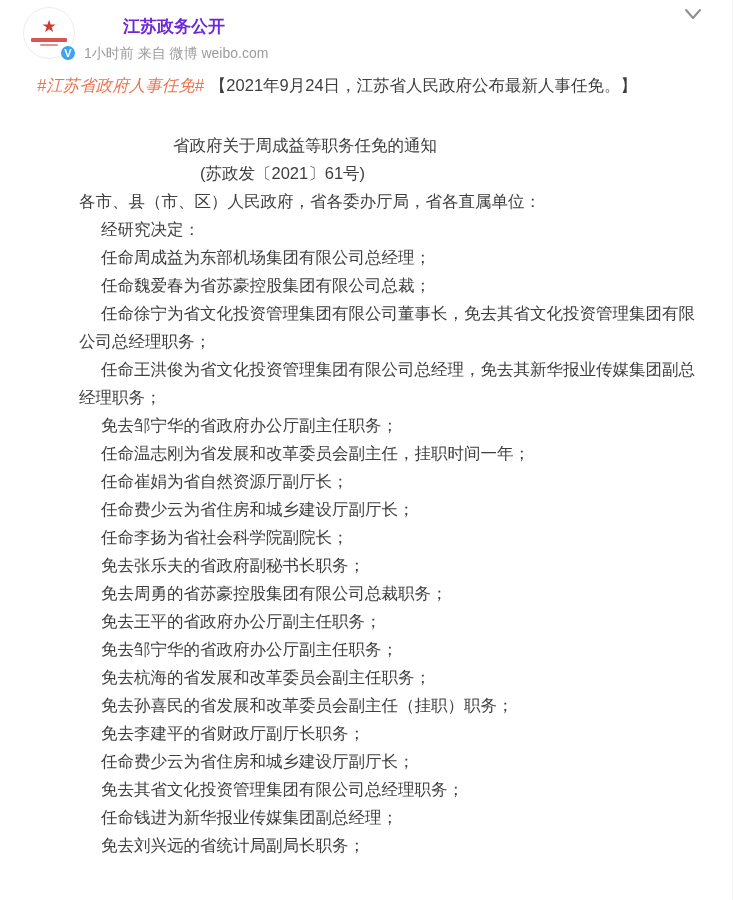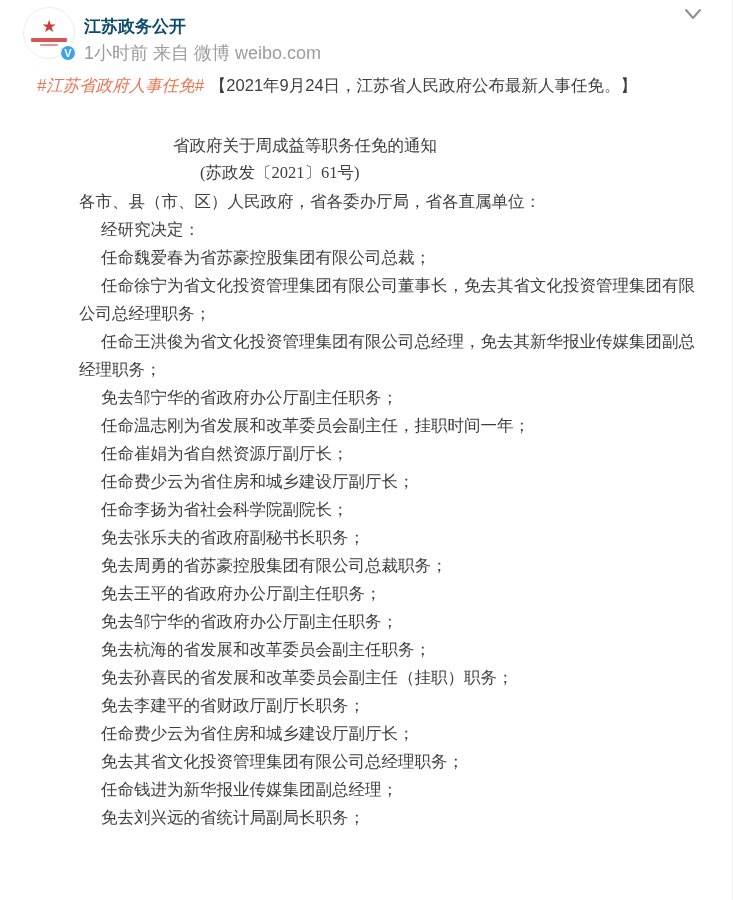--- a/index.html
+++ b/index.html
@@ -41,47 +41,47 @@
     width: 18px; height: 18px;
     background: #3ba4ed;
     border: 2px solid #ffffff;
     border-radius: 50%;
     color: #ffffff; font-size: 11px; font-weight: 800;
     display: flex; align-items: center; justify-content: center;
     line-height: 1;
   }
   .header-text { padding: 16px 0 0 84px; }
   .username {
-    font-size: 17px; font-weight: 700; color: #0c4a6e;
-    line-height: 22px; display: inline-block; cursor: pointer;
+    font-size: 17px; font-weight: 700; color: #6d28d9;
+    line-height: 22px; display: inline-block; cursor: pointer; margin-left: 39px;
   }
   .meta {
     margin-top: 6px;
-    font-size: 18px; color: #9c9c9c; line-height: 18px;
+    font-size: 14px; color: #9c9c9c; line-height: 18px;
     cursor: pointer;
   }
   .chevron {
     position: absolute; top: 8px; right: 30px;
     width: 18px; height: 14px; cursor: pointer;
   }
 
   
   .post-text {
     margin: 9px 34px 0 37px;
     font-size: 16.5px;
     color: #3e3e3e;
     line-height: 28px;
   }
   .intro { white-space: nowrap; }
   .hashtag { color: #eb7350; cursor: pointer; margin-right: 6px; font-style: italic; }
 
   .doc { margin-left: 42px; width: 620px; }
   .doc p { line-height: 28px; }
   .doc-title   { margin-top: 32px; text-indent: 94px; }
-  .doc-number  { text-indent: 121px; font-family: Liberation Serif, serif; }
+  .doc-number  { text-indent: 121px; }
   .doc-salutation { }
   .indent { text-indent: 22px; }
 </style>
 </head>
 <body>
 
 <div class="card">
 
   <div class="avatar">
     <div class="emblem">★</div>
@@ -104,20 +104,21 @@
   <div class="post-text">
 
     <p class="intro"><span class="hashtag">#江苏省政府人事任免#</span><span>【2021年9月24日，江苏省人民政府公布最新人事任免。】</span></p>
 
     <div class="doc">
       <p class="doc-title">省政府关于周成益等职务任免的通知</p>
       <p class="doc-number">(苏政发〔2021〕61号)</p>
       <p class="doc-salutation">各市、县（市、区）人民政府，省各委办厅局，省各直属单位：</p>
       <p class="indent">经研究决定：</p>
       <div>
+          <p class="indent">任命周成益为东部机场集团有限公司总经理；</p>
           <p class="indent">任命魏爱春为省苏豪控股集团有限公司总裁；</p>
           <p class="indent">任命徐宁为省文化投资管理集团有限公司董事长，免去其省文化投资管理集团有限公司总经理职务；</p>
           <p class="indent">任命王洪俊为省文化投资管理集团有限公司总经理，免去其新华报业传媒集团副总经理职务；</p>
           <p class="indent">免去邹宁华的省政府办公厅副主任职务；</p>
           <p class="indent">任命温志刚为省发展和改革委员会副主任，挂职时间一年；</p>
           <p class="indent">任命崔娟为省自然资源厅副厅长；</p>
           <p class="indent">任命费少云为省住房和城乡建设厅副厅长；</p>
           <p class="indent">任命李扬为省社会科学院副院长；</p>
           <p class="indent">免去张乐夫的省政府副秘书长职务；</p>
           <p class="indent">免去周勇的省苏豪控股集团有限公司总裁职务；</p>

